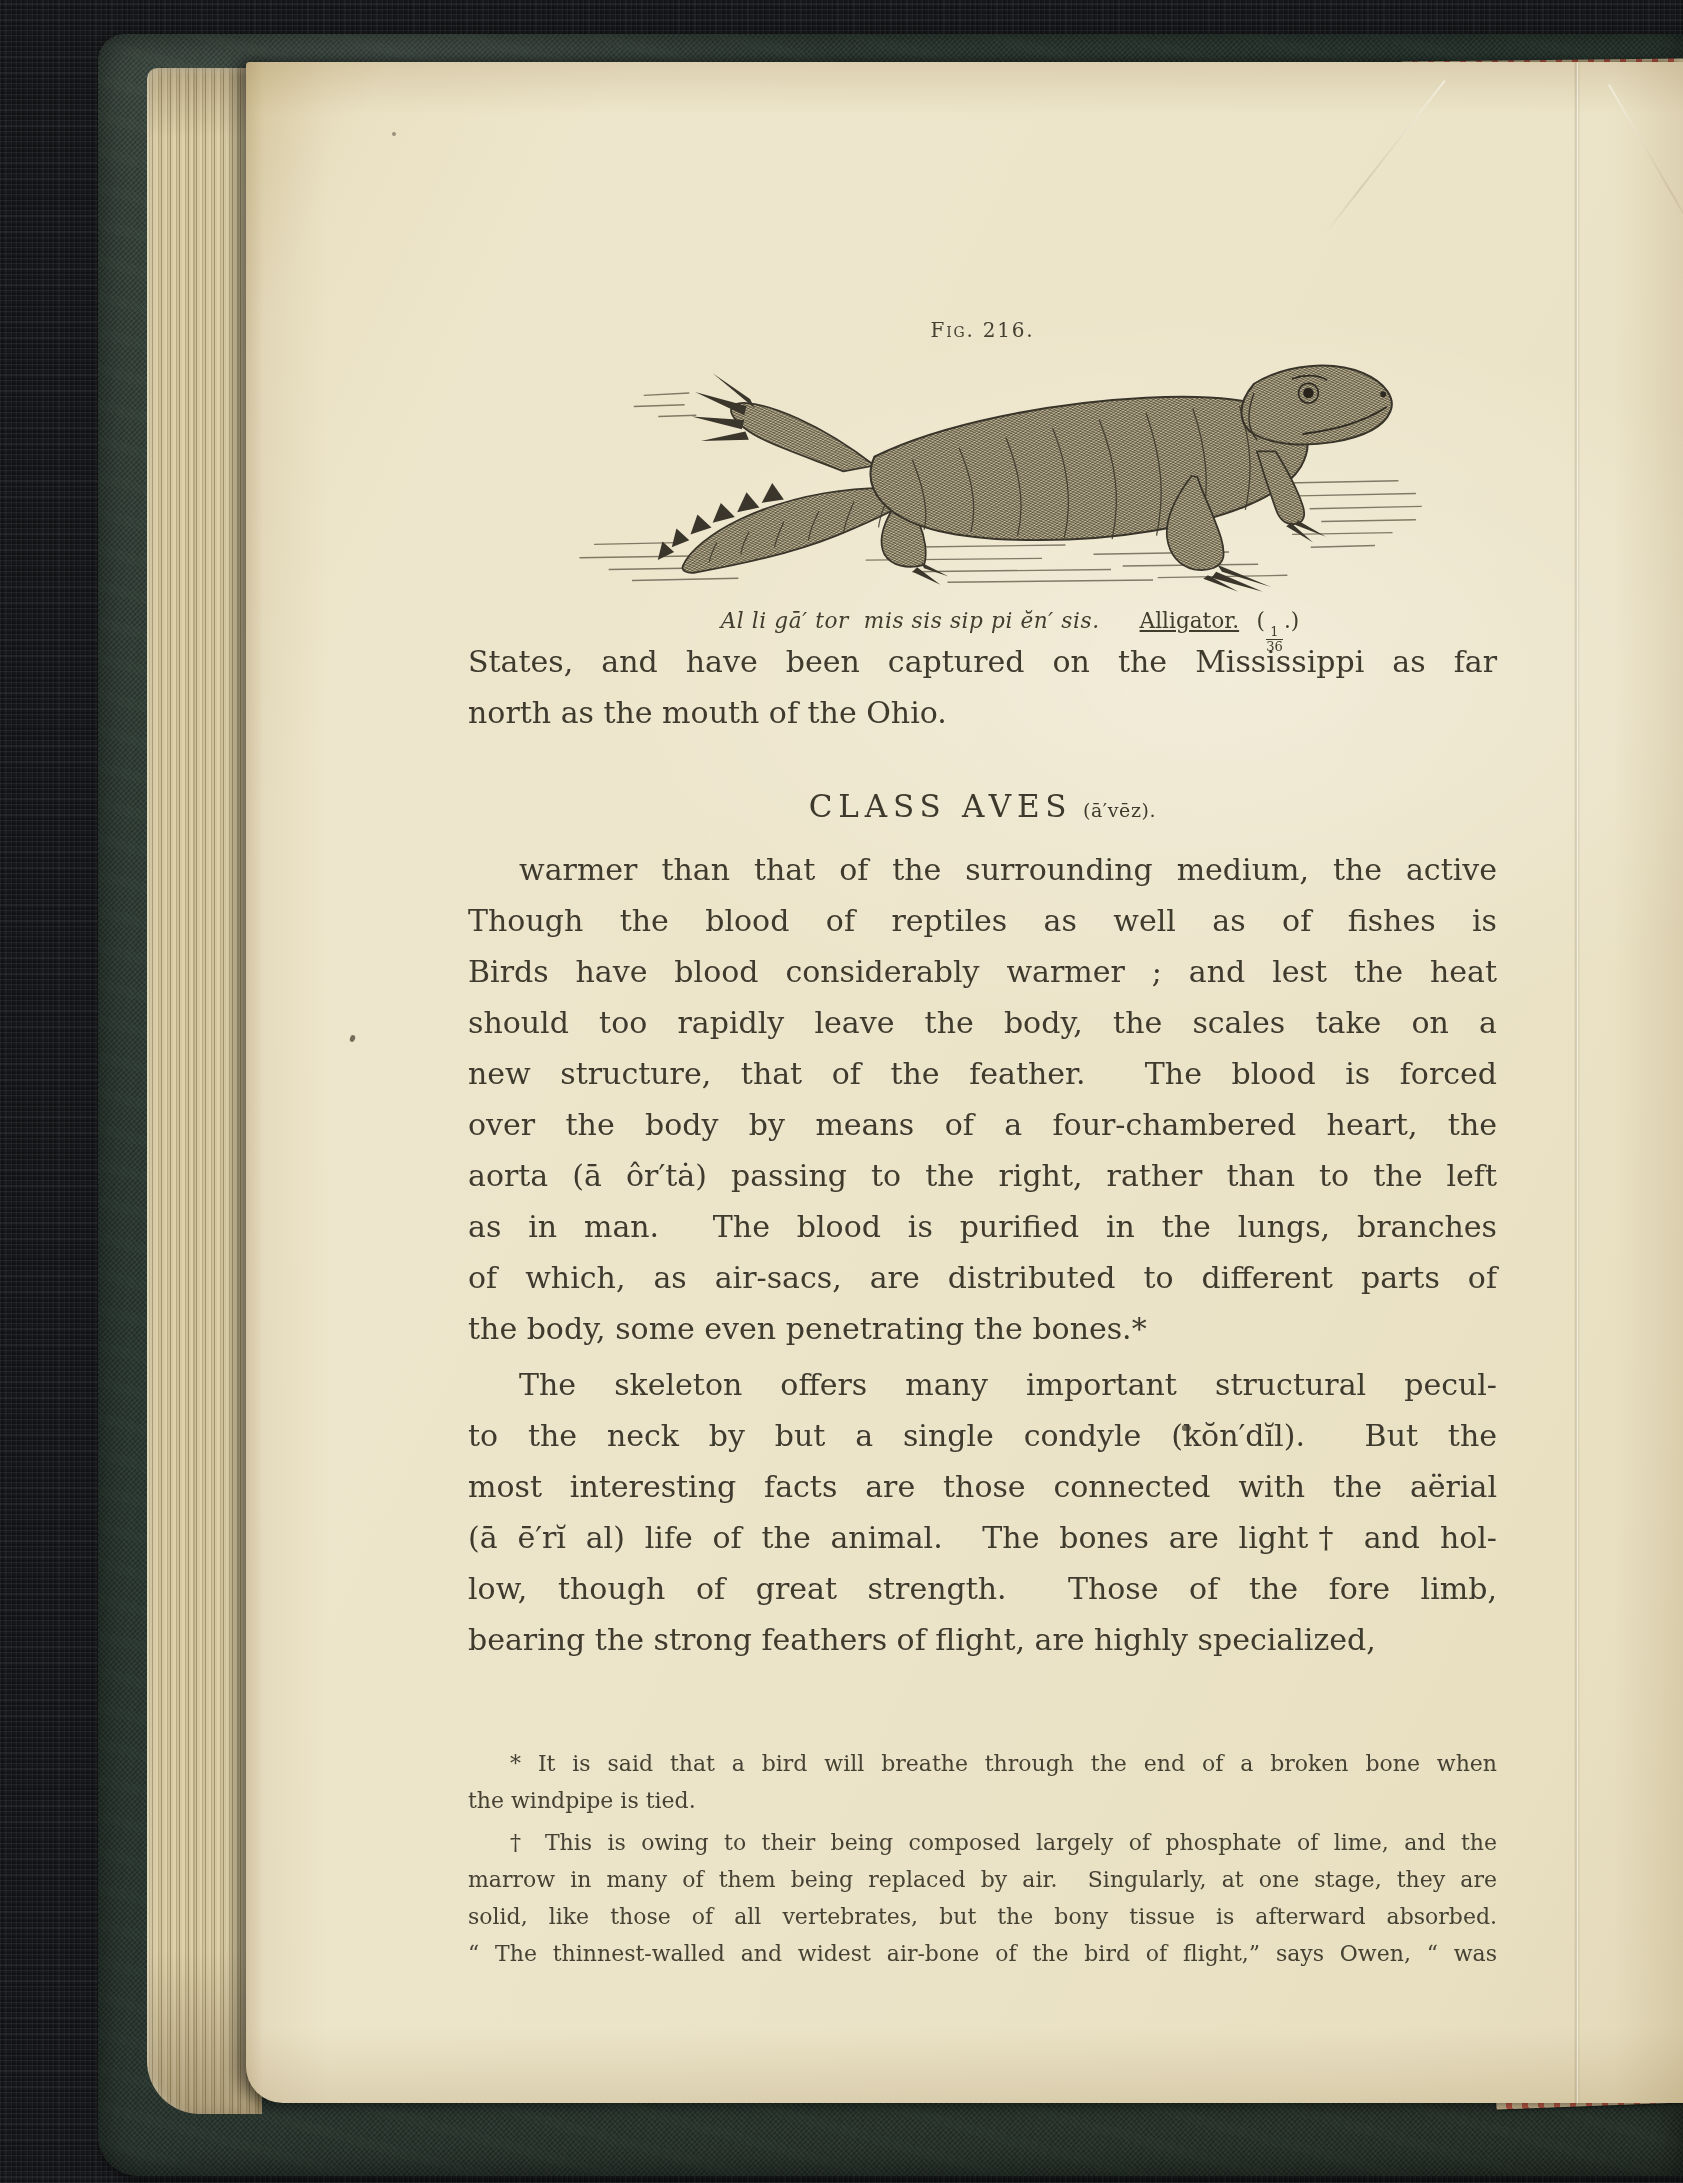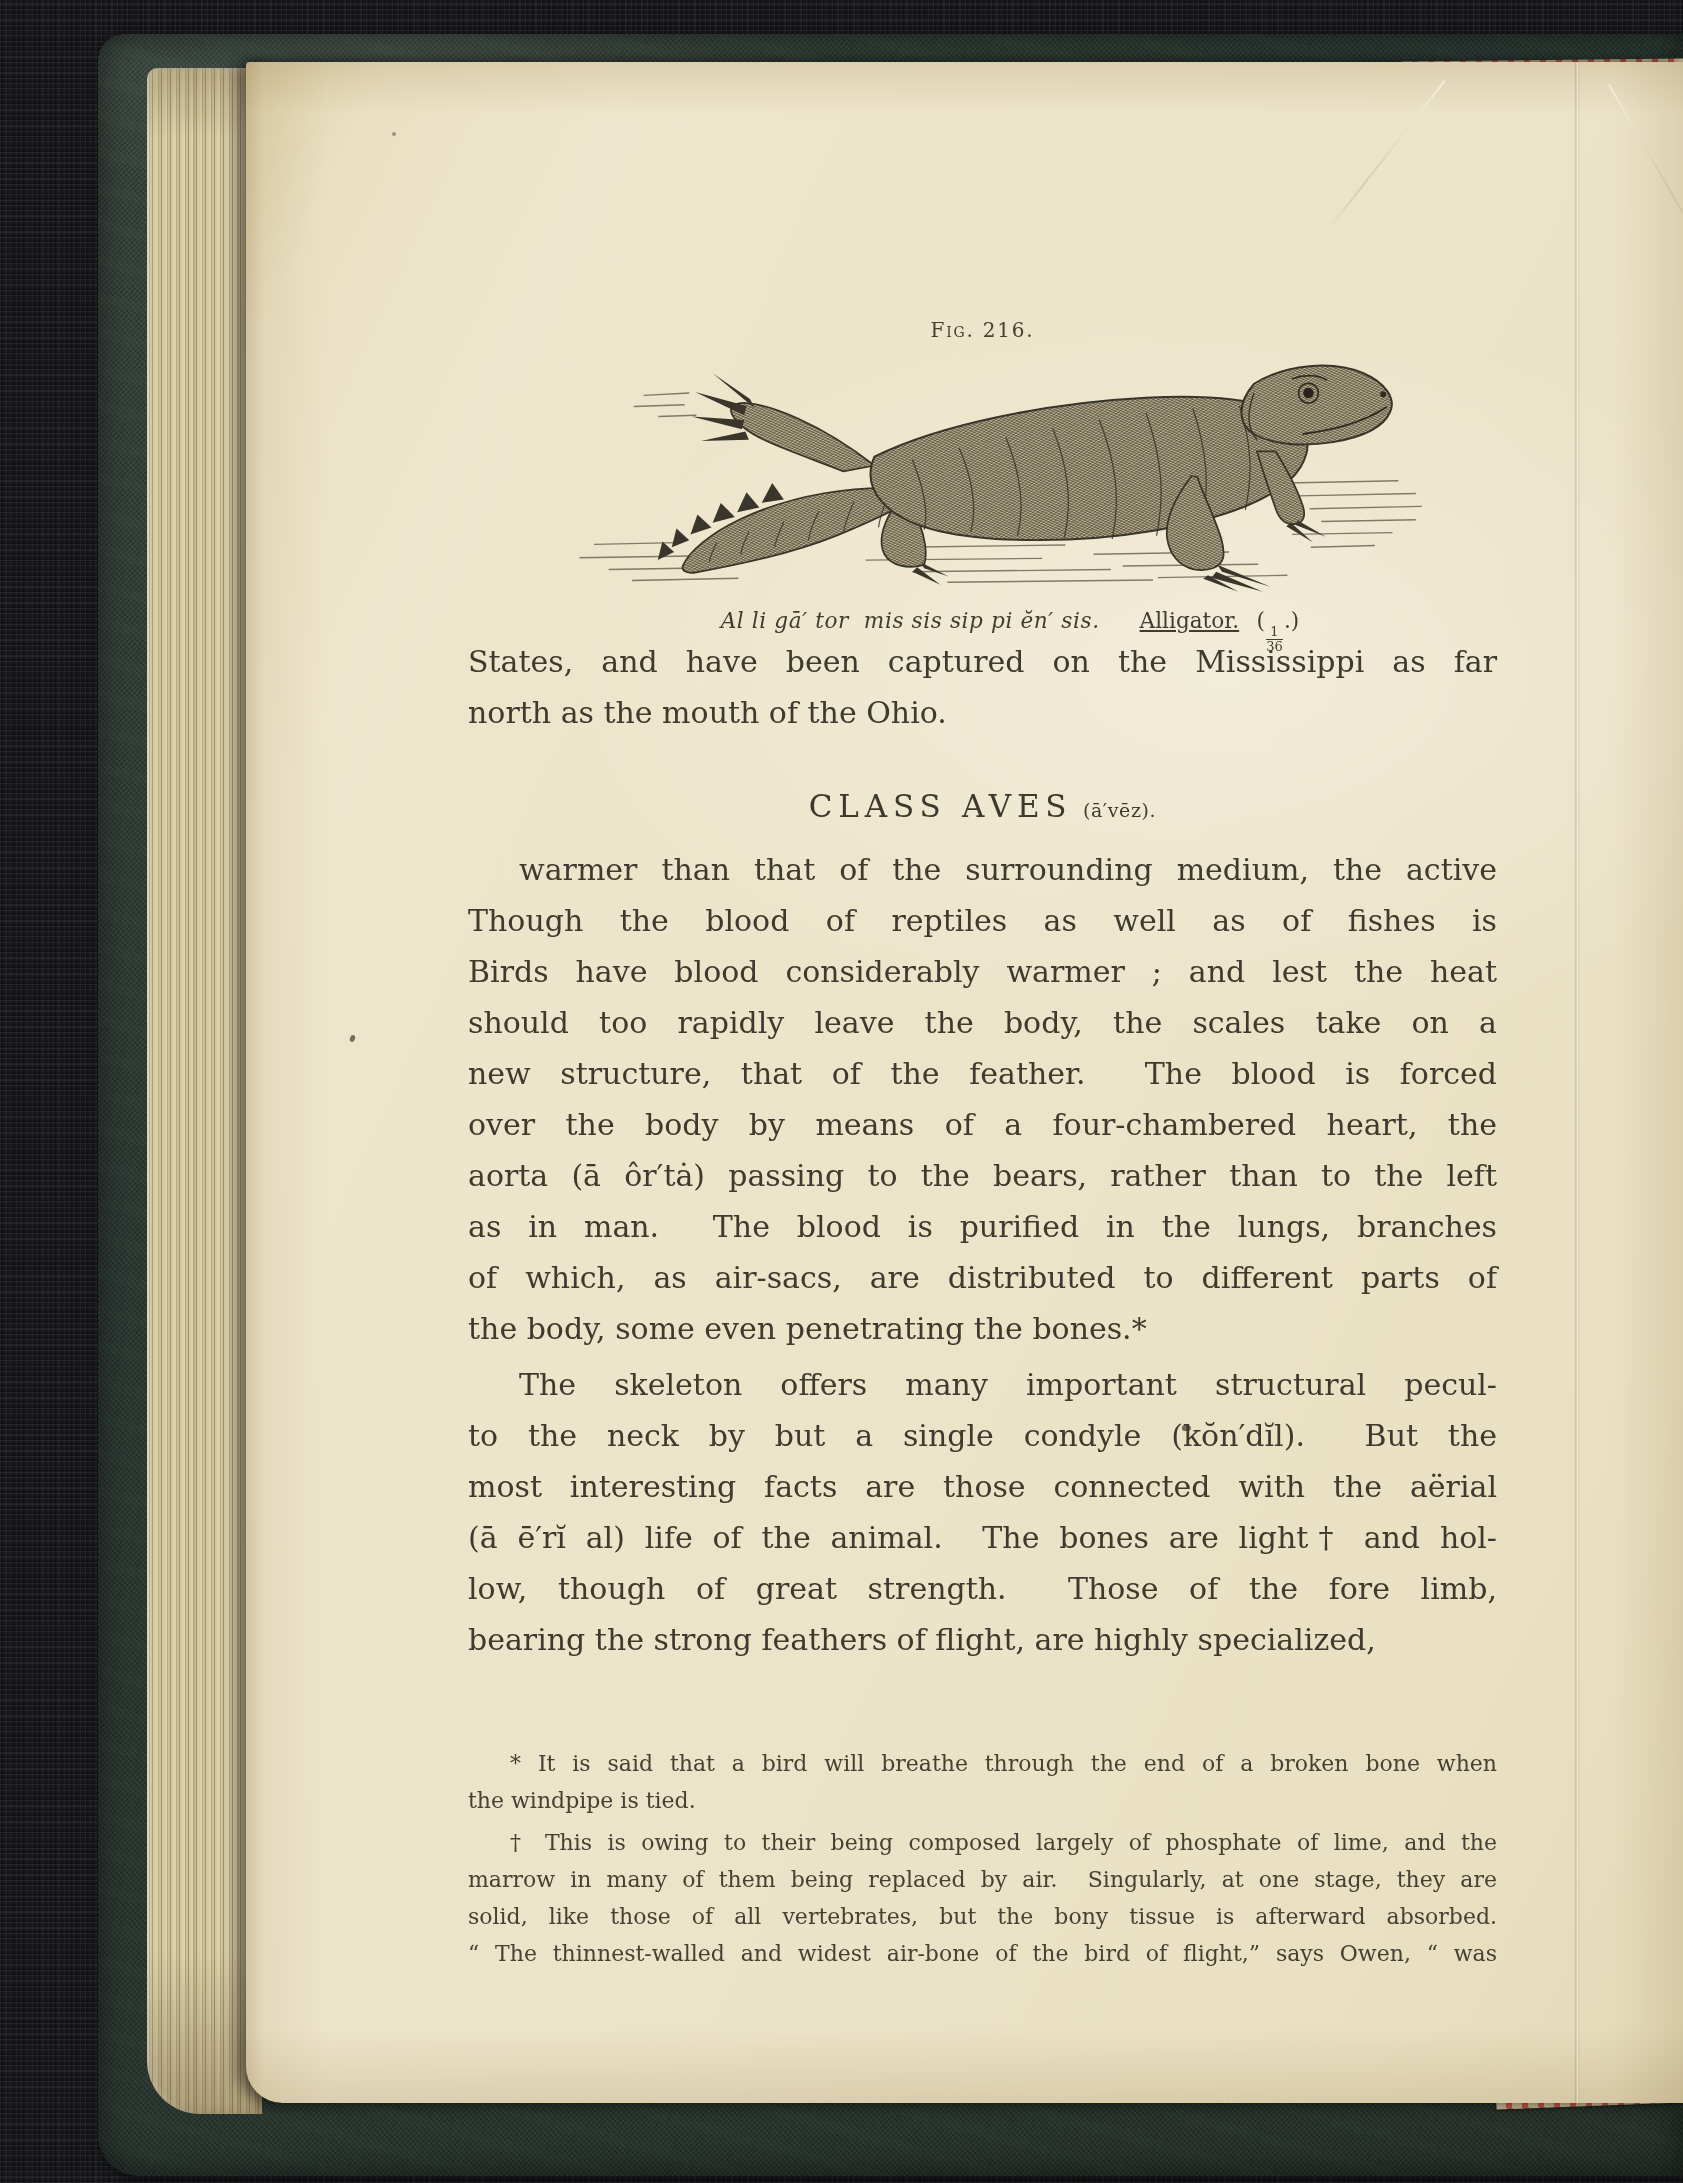--- a/index.html
+++ b/index.html
@@ -302,21 +302,21 @@
         <span class="sh-main">CLASS AVES</span><span class="sh-pron">(ā′vēz).</span>
       </div>
 
       <div class="col bodytext para p-one">
           <div class="tline">warmer than that of the surrounding medium, the active</div>
           <div class="tline">Though the blood of reptiles as well as of fishes is</div>
           <div class="tline">Birds have blood considerably warmer ; and lest the heat</div>
           <div class="tline">should too rapidly leave the body, the scales take on a</div>
           <div class="tline">new structure, that of the feather.  The blood is forced</div>
           <div class="tline">over the body by means of a four-chambered heart, the</div>
-          <div class="tline">aorta (ā ôr′tȧ) passing to the bears, rather than to the left</div>
+          <div class="tline">aorta (ā ôr′tȧ) passing to the right, rather than to the left</div>
           <div class="tline">as in man.  The blood is purified in the lungs, branches</div>
           <div class="tline">of which, as air-sacs, are distributed to different parts of</div>
           <div class="tline last">the body, some even penetrating the bones.*</div>
         </div>
 
       <div class="col bodytext para p-two">
           <div class="tline">The skeleton offers many important structural pecul-</div>
           <div class="tline">to the neck by but a single condyle (kŏn′dĭl).  But the</div>
           <div class="tline">most interesting facts are those connected with the aërial</div>
           <div class="tline">(ā ē′rĭ al) life of the animal.  The bones are light† and hol-</div>

